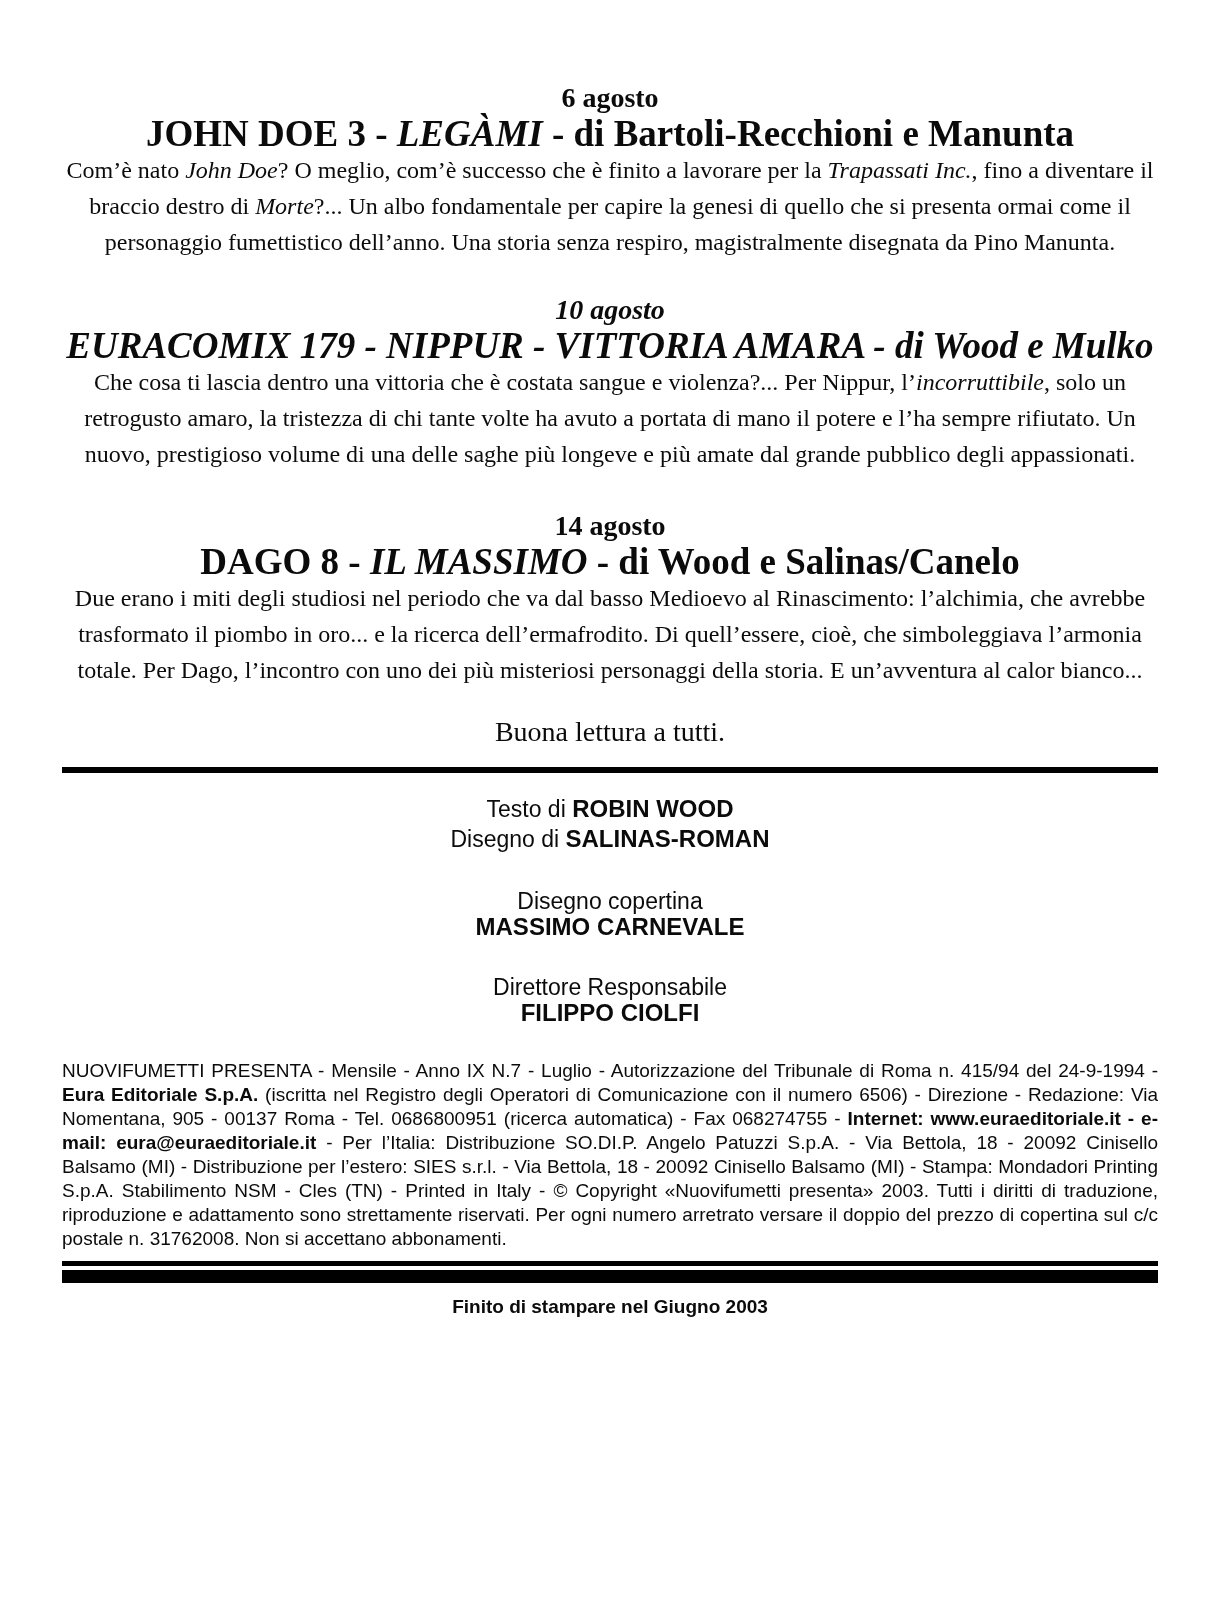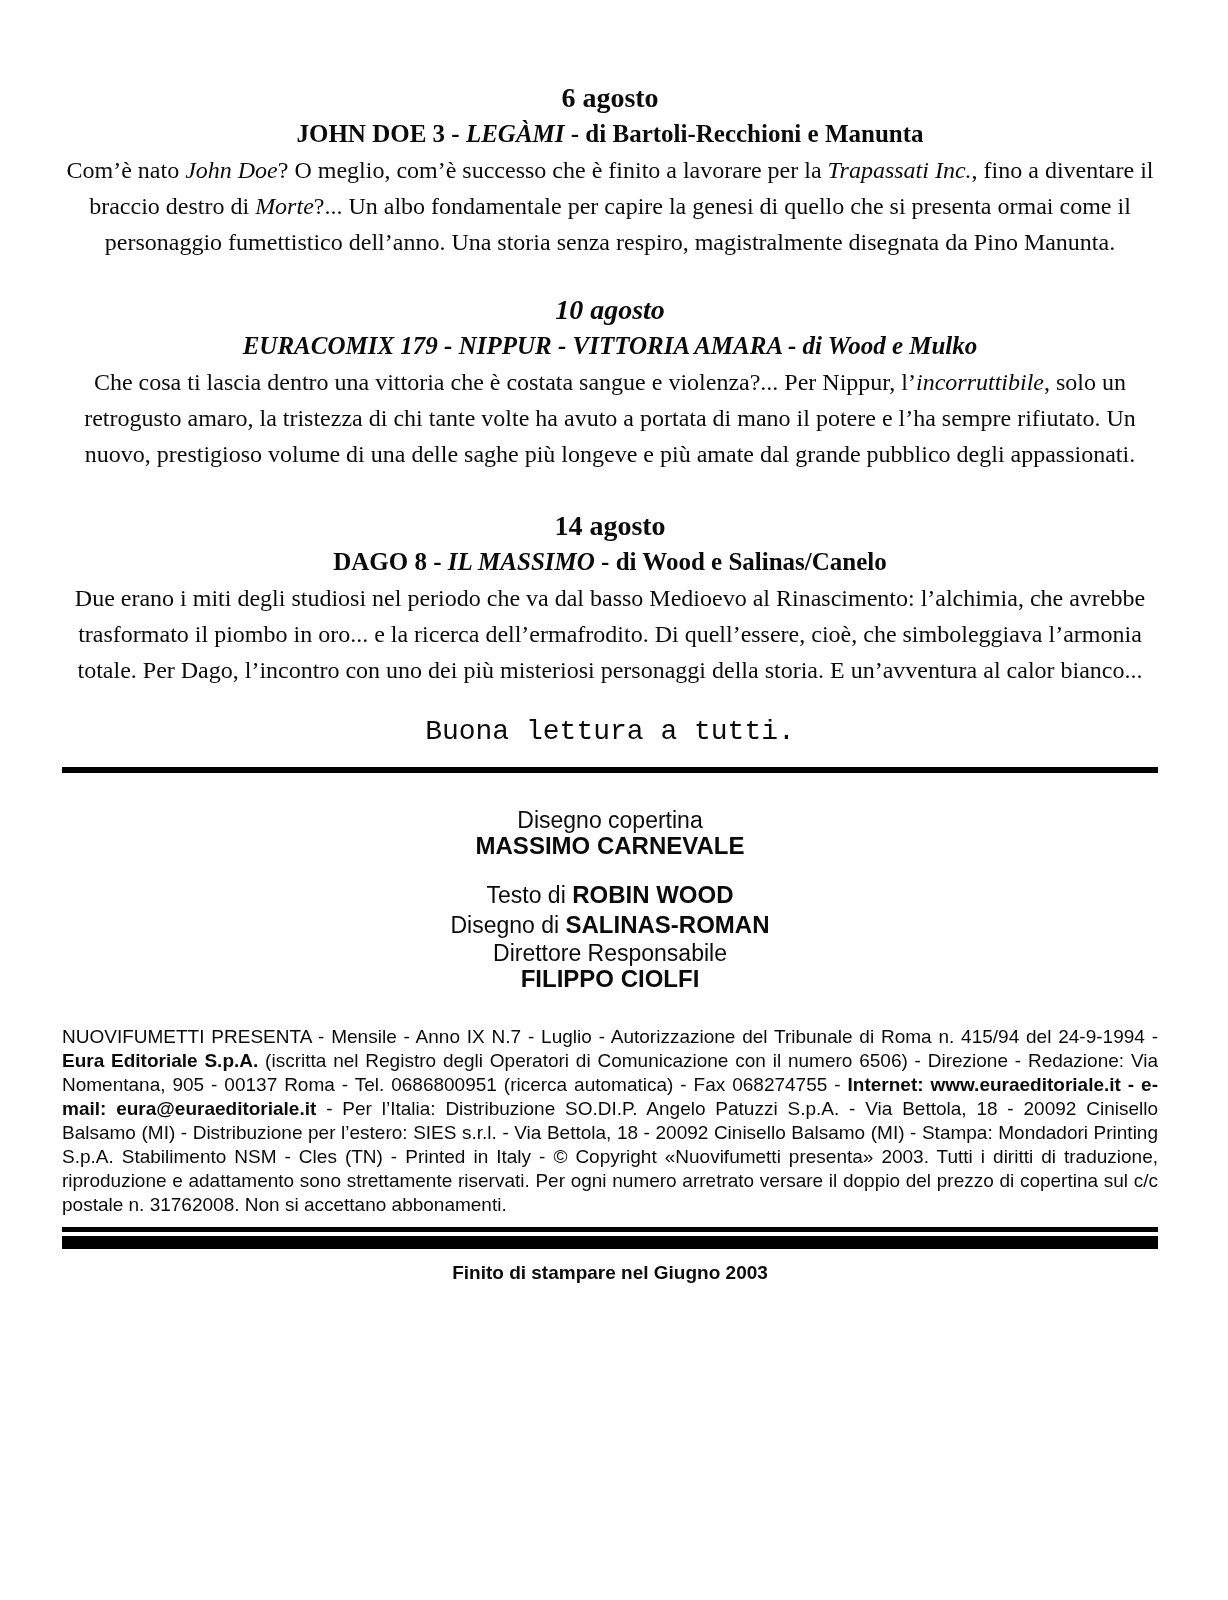--- a/index.html
+++ b/index.html
@@ -14,40 +14,40 @@
     overflow:hidden;
   }
   .serif {
     font-family:"Liberation Serif", serif;
     font-size:28px;
     line-height:36px;
     text-align:center;
     color:#0b0b0b;
   }
   .date   { font-weight:bold; font-size:28px; }
-  .title  { font-weight:bold; font-size:25px; }
+  .title  { font-weight:bold; font-size:37px; }
   .ital   { font-style:italic; }
   .body-par { font-size:24px; }
 
   .sec-2 { margin-top:32px; }
   .interlude { margin-top:31px; }
   .sec-3 { margin-top:36px; }
-  .closing { margin-top:26px;font-family:Liberation Mono, monospace; }
+  .closing { margin-top:26px; }
 
   .rule-1 {
     margin-top:17px;
     height:6px;
     background:#000;
   }
 
   .sans { font-family:"Liberation Sans", sans-serif; }
   .credits { text-align:center; font-size:23px; line-height:29px; color:#0b0b0b; }
   .credits-1 { margin-top:21px; }
   .credits-2 { margin-top:34px; line-height:26px; }
-  .credits-3 { line-height:26px; }
+  .credits-3 { margin-top:34px; line-height:26px; }
   .credit-name { font-weight:bold; font-size:24px; }
 
   .colophon {
     margin-top:33px;
     font-family:"Liberation Sans", sans-serif;
     font-size:19px;
     line-height:24px;
     text-align:justify;
     color:#0b0b0b;
   }
@@ -89,28 +89,28 @@
   <section class="serif sec-3">
     <div class="date">14 agosto</div>
     <div class="title"><span>DAGO 8 - </span><span class="ital">IL MASSIMO</span><span> - di Wood e Salinas/Canelo</span></div>
     <p class="body-par"><span>Due erano i miti degli studiosi nel periodo che va dal basso Medioevo al Rinascimento: l’alchimia, che avrebbe trasformato il piombo in oro... e la ricerca dell’ermafrodito. Di quell’essere, cioè, che simboleggiava l’armonia totale. Per Dago, l’incontro con uno dei più misteriosi personaggi della storia. E un’avventura al calor bianco...</span></p>
   </section>
 
   <p class="serif closing">Buona lettura a tutti.</p>
 
   <div class="rule-1"></div>
 
+  <div class="sans credits credits-1">
+    <div><span>Testo di </span><span class="credit-name">ROBIN WOOD</span></div>
+    <div><span>Disegno di </span><span class="credit-name">SALINAS-ROMAN</span></div>
+  </div>
+
   <div class="sans credits credits-2">
     <div>Disegno copertina</div>
     <div class="credit-name">MASSIMO CARNEVALE</div>
-  </div>
-
-  <div class="sans credits credits-1">
-    <div><span>Testo di </span><span class="credit-name">ROBIN WOOD</span></div>
-    <div><span>Disegno di </span><span class="credit-name">SALINAS-ROMAN</span></div>
   </div>
 
   <div class="sans credits credits-3">
     <div>Direttore Responsabile</div>
     <div class="credit-name">FILIPPO CIOLFI</div>
   </div>
 
   <p class="colophon"><span>NUOVIFUMETTI PRESENTA - Mensile - Anno IX N.7 - Luglio - Autorizzazione del Tribunale di Roma n. 415/94 del 24-9-1994 - </span><span class="bold">Eura Editoriale S.p.A.</span><span> (iscritta nel Registro degli Operatori di Comunicazione con il numero 6506) - Direzione - Redazione: Via Nomentana, 905 - 00137 Roma - Tel. 0686800951 (ricerca automatica) - Fax 068274755 - </span><span class="bold">Internet: www.euraeditoriale.it - e-mail: eura@euraeditoriale.it</span><span> - Per l’Italia: Distribuzione SO.DI.P. Angelo Patuzzi S.p.A. - Via Bettola, 18 - 20092 Cinisello Balsamo (MI) - Distribuzione per l’estero: SIES s.r.l. - Via Bettola, 18 - 20092 Cinisello Balsamo (MI) - Stampa: Mondadori Printing S.p.A. Stabilimento NSM - Cles (TN) - Printed in Italy - © Copyright «Nuovifumetti presenta» 2003. Tutti i diritti di traduzione, riproduzione e adattamento sono strettamente riservati. Per ogni numero arretrato versare il doppio del prezzo di copertina sul c/c postale n. 31762008. Non si accettano abbonamenti.</span></p>
 
   <div class="double-rule">

